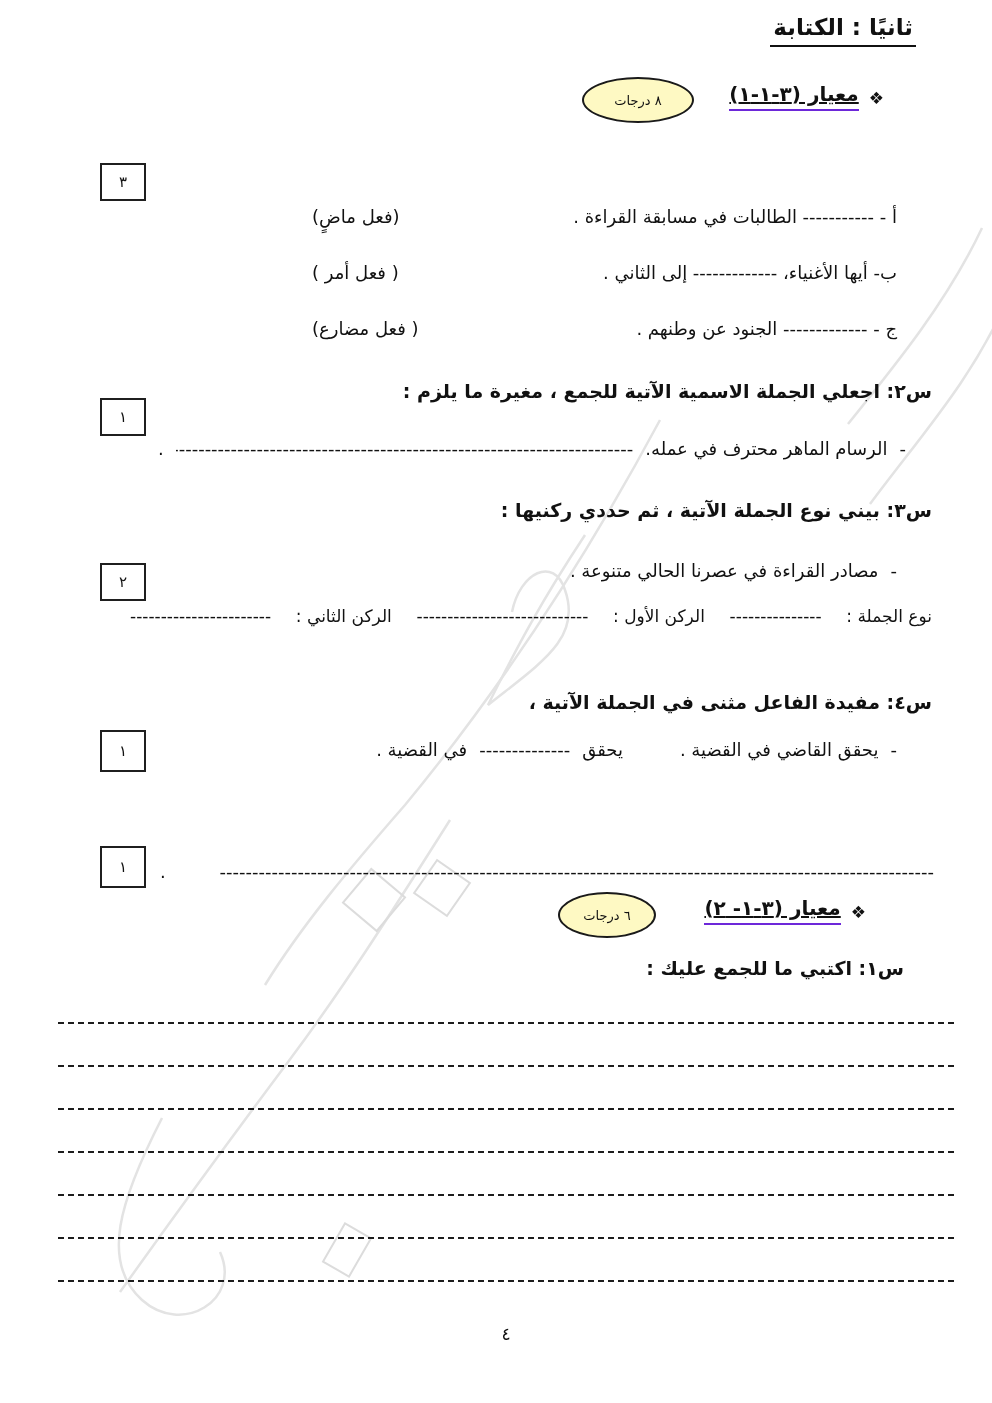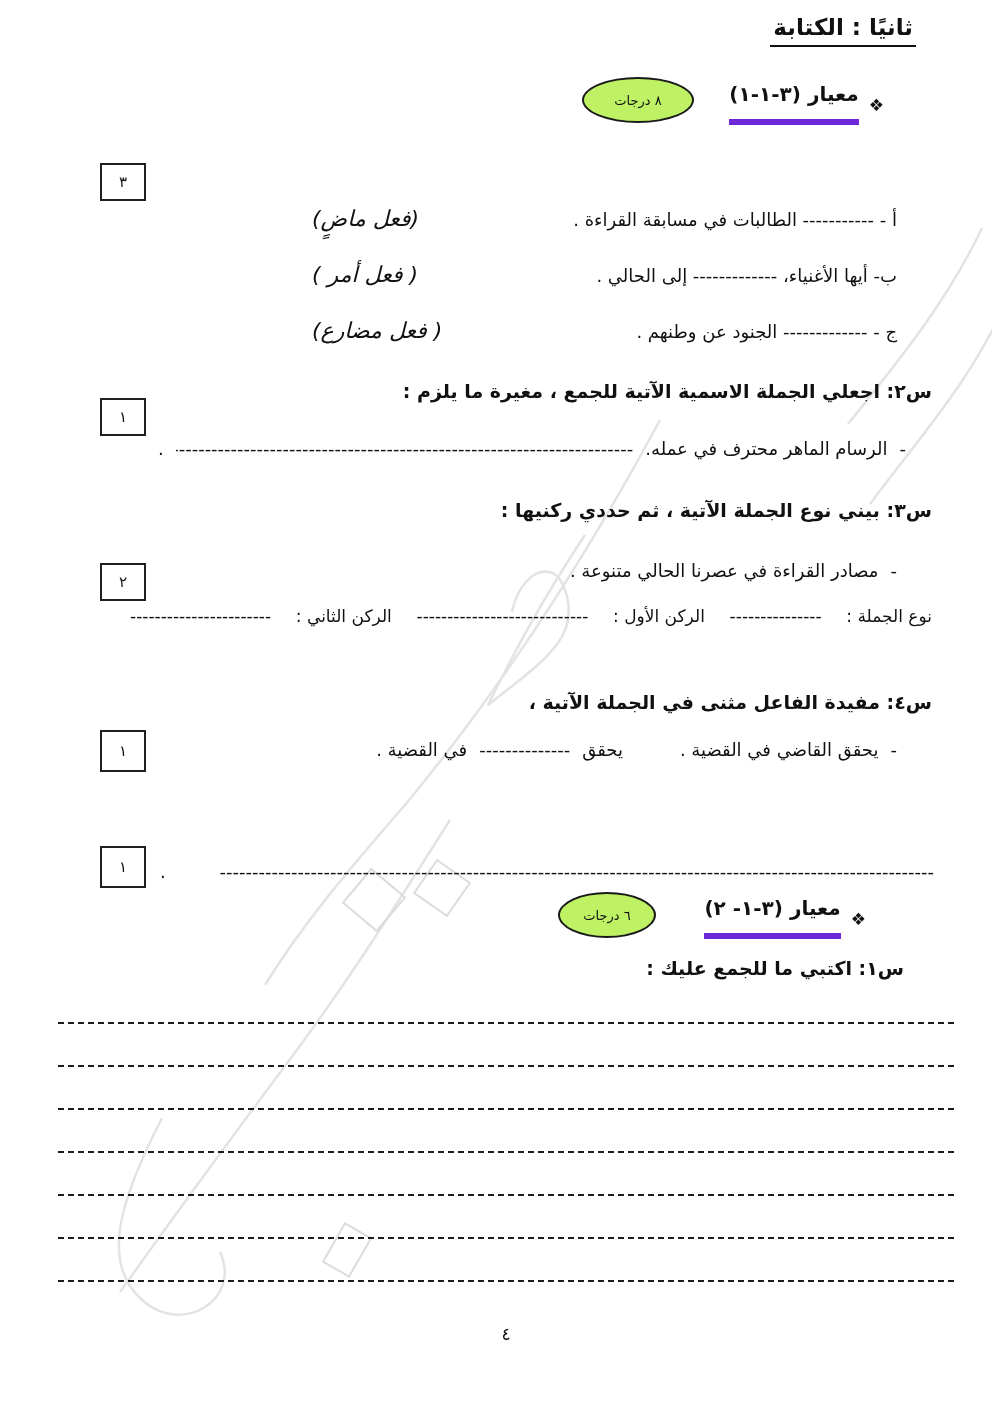--- a/index.html
+++ b/index.html
@@ -6,30 +6,30 @@
   html,body { background:#ffffff; }
   body { width:992px; font-family:"DejaVu Sans", sans-serif; color:#111; }
   .page { position:relative; width:972px; height:1403px; background:#fff; overflow:hidden; direction:rtl;border-radius:30px; }
   .abs { position:absolute; z-index:1; }
   .watermark { position:absolute; top:0; left:0; z-index:0; }
 
   .header-title { font-size:23px; font-weight:bold; border-bottom:2.5px solid #111; padding:0 3px 5px 3px; }
 
   .std { display:flex; align-items:center; column-gap:10px; font-size:20px; font-weight:bold; }
   .std-bullet { font-size:17px; padding-top:2px; }
-  .std-title { border-bottom:6px solid #6d28d9; padding-bottom:13px; }
+  .std-title { border-bottom:2px solid #6d28d9; padding-bottom:3px;text-decoration:underline; }
 
-  .oval { border:2px solid #1a1a1a; border-radius:50%; display:flex; align-items:center; justify-content:center; font-size:13px; background:#bef264; }
+  .oval { border:2px solid #1a1a1a; border-radius:50%; display:flex; align-items:center; justify-content:center; font-size:13px; background:#fef9c3; }
 
   .qtitle { font-size:19px; font-weight:bold; white-space:nowrap; }
 
   .score-box { width:46px; height:38px; border:2.5px solid #1f1f1f; display:flex; align-items:center; justify-content:center; font-size:15px; background:#fff; }
 
   .item-row { display:flex; justify-content:space-between; align-items:baseline; font-size:18px; white-space:nowrap; }
-  .item-hint { font-size:22px;font-style:italic; }
+  .item-hint { font-size:18px; }
 
   .flex-line { display:flex; align-items:center; column-gap:12px; font-size:18px; white-space:nowrap; }
   .dash-fill { flex:1 1 0; min-width:0; overflow:hidden; white-space:nowrap; }
   .gap-start { margin-inline-start:45px; }
 
   .answer-row { display:flex; justify-content:space-between; align-items:baseline; column-gap:4px; font-size:17px; white-space:nowrap; }
 
   .dict-lines { display:block; }
   .dict-line { border-top:2.5px dashed #1c1c1c; height:43px; }
 
@@ -66,21 +66,21 @@
     <span>٨ درجات</span>
   </div>
 
   <div class="abs score-box" style="left:80px; top:163px;">٣</div>
 
   <div class="abs item-row" style="top:206px; right:95px; left:292px;">
     <span>أ - ----------- الطالبات في مسابقة القراءة .</span>
     <span class="item-hint">(فعل ماضٍ)</span>
   </div>
   <div class="abs item-row" style="top:262px; right:95px; left:292px;">
-    <span>ب-  أيها الأغنياء، ------------- إلى الحالي .</span>
+    <span>ب-  أيها الأغنياء، ------------- إلى الثاني .</span>
     <span class="item-hint">( فعل أمر )</span>
   </div>
   <div class="abs item-row" style="top:318px; right:95px; left:292px;">
     <span>ج - ------------- الجنود عن وطنهم .</span>
     <span class="item-hint">( فعل مضارع)</span>
   </div>
 
   <div class="abs qtitle" style="top:380px; right:60px;">س٢:  اجعلي الجملة الاسمية الآتية للجمع ، مغيرة ما يلزم :</div>
   <div class="abs score-box" style="left:80px; top:398px;">١</div>
   <div class="abs flex-line" style="top:438px; right:86px; left:138px;">

